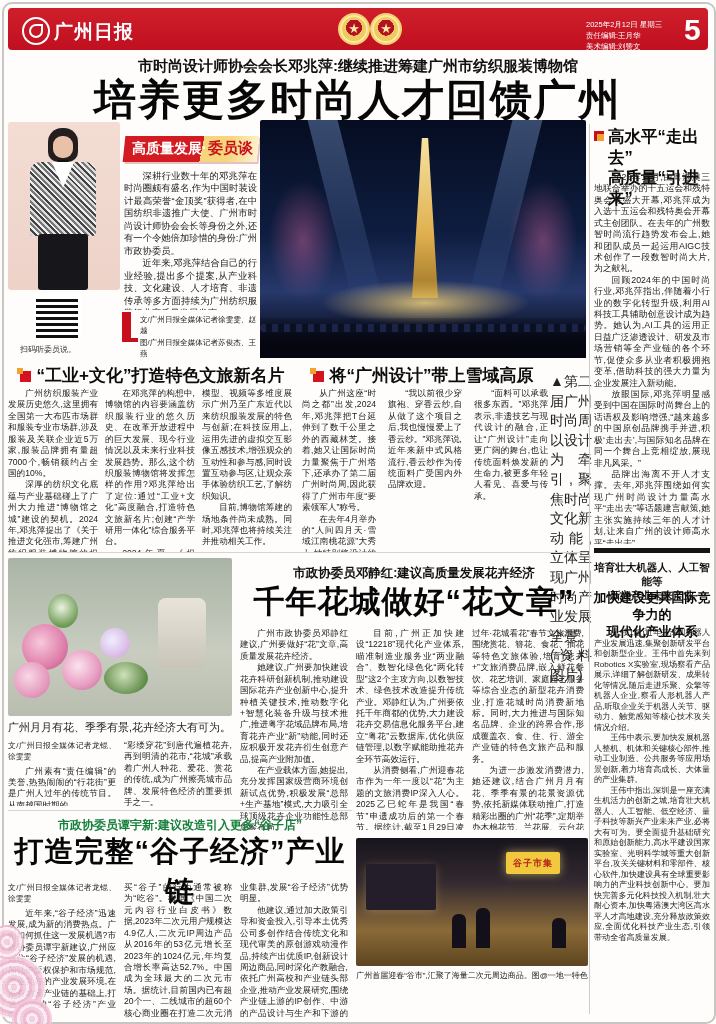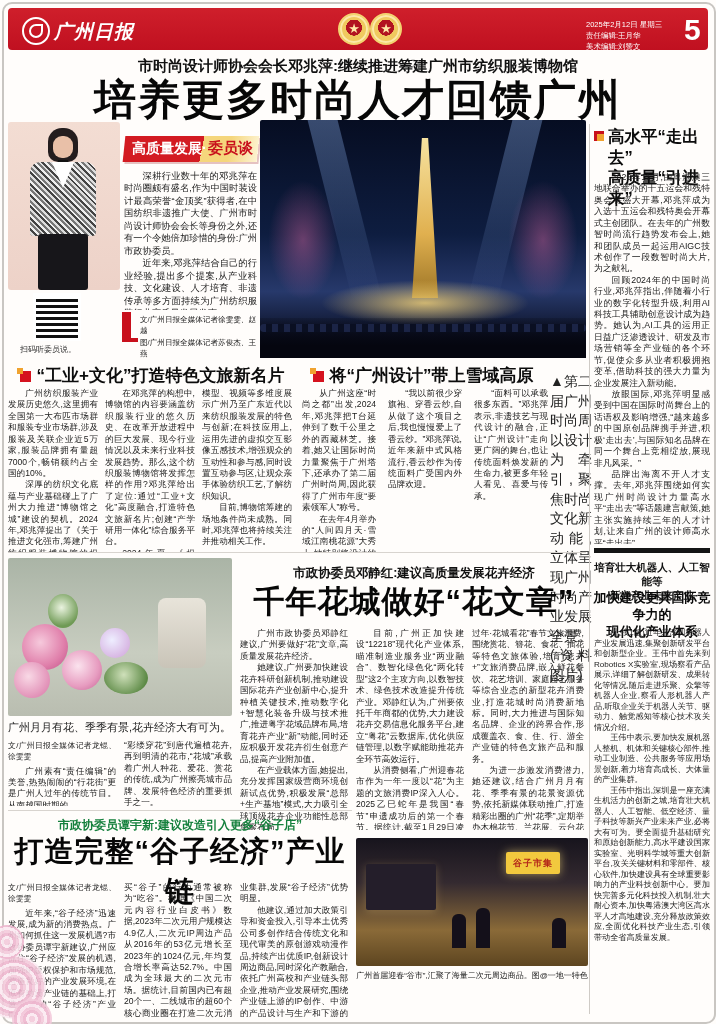--- a/index.html
+++ b/index.html
@@ -8,21 +8,21 @@
   .frame{position:absolute;left:2px;top:2px;width:710px;height:1018px;border:2px solid #c9c6c2;border-radius:10px;pointer-events:none;}
   .abs{position:absolute;}
   .jus{text-align:justify;}
   .clip{overflow:hidden;}
   .bp{margin:0;text-indent:2em;}
   .noind{text-indent:0;}
   
   .masthead{left:8px;top:8px;width:700px;height:42px;background:linear-gradient(180deg,#cf1f2b,#c01020);border-radius:4px;color:#fff;}
   .logo-ico{left:14px;top:9px;width:24px;height:24px;border:2px solid #fff;border-radius:50%;}
   .logo-ico:after{content:"";position:absolute;left:5px;top:5px;width:10px;height:10px;border:2px solid #fff;border-radius:50% 0 50% 50%;}
-  .logo-txt{left:46px;top:11px;font-size:19px;font-weight:bold;font-style:italic;letter-spacing:1px;}
+  .logo-txt{left:46px;top:11px;font-size:19px;font-weight:bold;letter-spacing:1px;}
   .emb{width:28px;height:28px;border-radius:50%;background:radial-gradient(circle at 50% 45%,#f6d873 0 40%,#d9a javascript0 41%);border:2px solid #f3d470;top:5px;
        background:radial-gradient(circle at 50% 45%,#b21320 0 38%,#f0c95f 39% 100%);box-shadow:0 0 0 2px #fbe9a8 inset;color:#ffe9a8;font-size:13px;text-align:center;line-height:28px;}
   .banner-title{left:398px;top:8px;font-size:27px;font-weight:900;letter-spacing:3px;}
   .date-block{left:578px;top:12px;width:92px;font-size:7.5px;line-height:1.45;text-align:left;}
   .pageno{left:676px;top:5px;font-size:30px;font-weight:900;}
   
   .kicker1{left:58px;top:57px;width:600px;text-align:center;font-size:15px;font-weight:bold;color:#111;}
   .headline1{left:20px;top:72px;width:676px;text-align:center;font-size:42px;font-weight:900;letter-spacing:2px;color:#070707;}
   .photo-woman{left:8px;top:122px;width:112px;height:168px;background:linear-gradient(180deg,#f3ddd3,#edd2c8);border-radius:3px;}
   .w-head{position:absolute;left:40px;top:6px;width:30px;height:34px;background:#241d1e;border-radius:14px 14px 10px 10px;}

